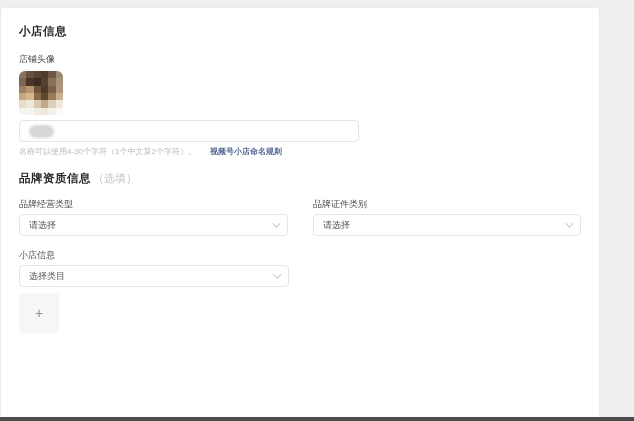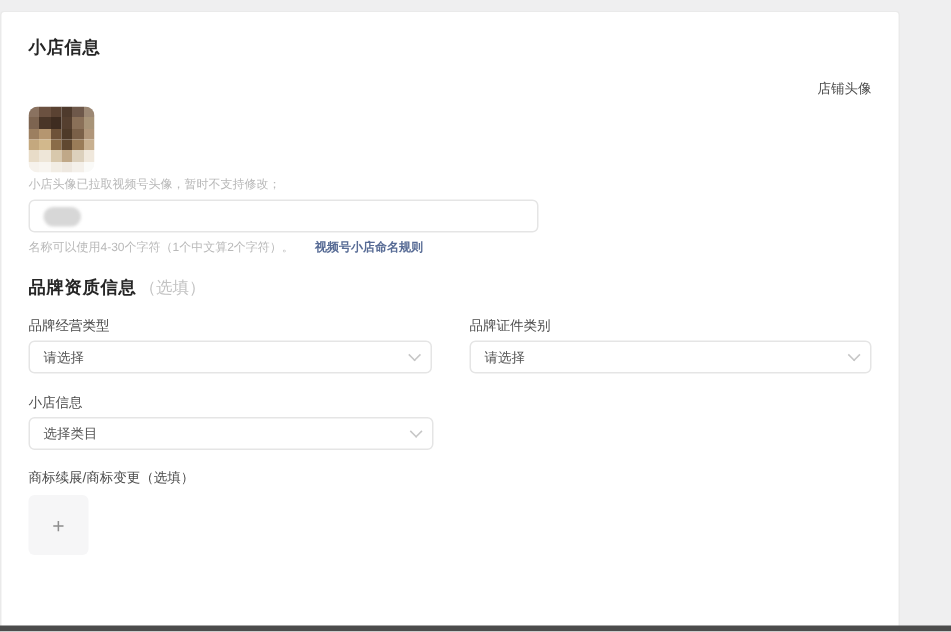--- a/index.html
+++ b/index.html
@@ -38,21 +38,21 @@
     font-size:9px;
     color:#4a4a4a;
     line-height:11px;
   }
   .helper {
     font-size:8px;
     color:#b9b9b9;
     line-height:10px;
     white-space:nowrap;
   }
-  .lbl-avatar { margin-top:15px;text-align:right; }
+  .lbl-avatar { margin-top:15px; }
   .avatar {
     margin-top:6px;
     width:44px; height:44px;
     border-radius:6px;
     overflow:hidden;
     display:grid;
     grid-template-columns:repeat(6,1fr);
     grid-template-rows:repeat(6,1fr);
     filter:blur(0.4px);
   }
@@ -176,21 +176,20 @@
       <div style="background: rgb(192, 168, 136);"></div>
       <div style="background: rgb(220, 208, 188);"></div>
       <div style="background: rgb(240, 232, 220);"></div>
       <div style="background: rgb(246, 242, 236);"></div>
       <div style="background: rgb(248, 245, 240);"></div>
       <div style="background: rgb(242, 237, 228);"></div>
       <div style="background: rgb(238, 232, 224);"></div>
       <div style="background: rgb(244, 240, 234);"></div>
       <div style="background: rgb(250, 250, 248);"></div>
     </div>
-  <div class="helper note-avatar">小店头像已拉取视频号头像，暂时不支持修改；</div>
 
   <div class="text-input">
     <span class="redacted"></span>
   </div>
   <div class="helper note-name">
     <span>名称可以使用4-30个字符（1个中文算2个字符）。</span><a class="link">视频号小店命名规则</a>
   </div>
 
   <div class="section-title-row">
     <span class="page-title">品牌资质信息</span>
@@ -213,20 +212,19 @@
       </div>
     </div>
   </div>
 
   <div class="field-label lbl-cat">小店信息</div>
   <div class="select col-l">
     <span class="select-text">选择类目</span>
     <span class="chevron"></span>
   </div>
 
-  <div class="field-label lbl-tm">商标续展/商标变更（选填）</div>
   <div class="upload">
     <span class="plus">+</span>
   </div>
 
 </div>
 
 <div class="bottom-bar"></div>
 
 </body></html>

